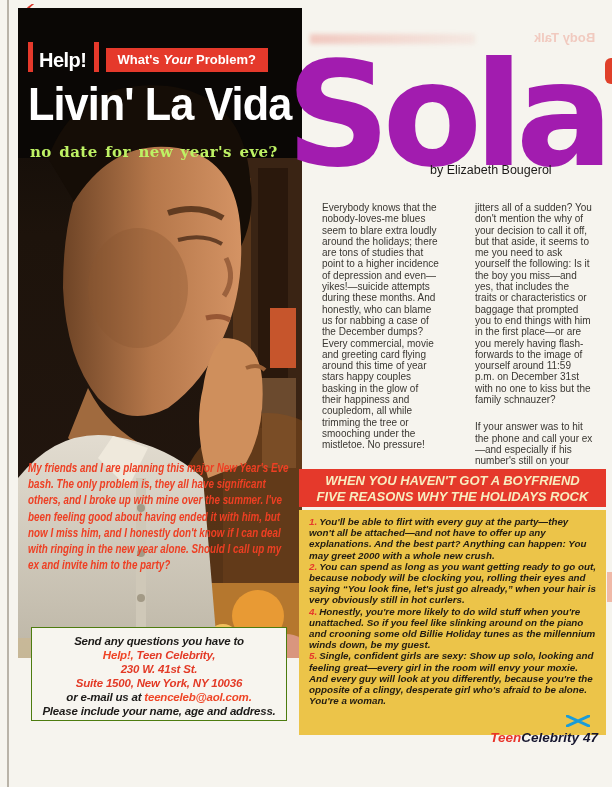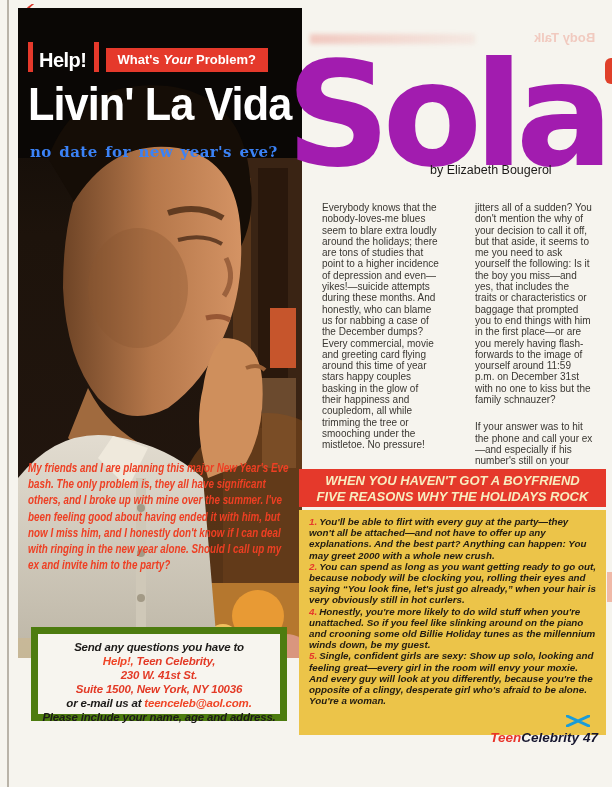--- a/index.html
+++ b/index.html
@@ -23,21 +23,21 @@
   .problem-badge{margin-left:7px;background:#e5392b;color:#fff;font-weight:800;font-size:13px;
                  padding:4px 12px 5px;white-space:nowrap;}
   .problem-badge .em{font-style:italic;}
 
   
   .headline{position:absolute;left:10px;top:72px;z-index:3;color:#fff;font-weight:800;font-size:47px;
             line-height:47px;white-space:nowrap;letter-spacing:-1px;transform:scaleX(.92);transform-origin:left top;
             font-family:"Liberation Sans",sans-serif;}
   .sola{position:absolute;left:286px;top:42px;z-index:2;color:#a21caf;font-weight:800;font-size:145px;
         line-height:145px;letter-spacing:-8px;font-family:"DejaVu Sans",sans-serif;}
-  .kicker{position:absolute;left:12px;top:135px;z-index:3;color:#3b82f6;font-weight:800;font-size:15px;
+  .kicker{position:absolute;left:12px;top:135px;z-index:3;color:#bef264;font-weight:800;font-size:15px;
           letter-spacing:.4px;word-spacing:2px;font-family:"DejaVu Serif",serif;}
   .byline{position:absolute;left:430px;top:163px;font-size:12.5px;color:#1c1a18;z-index:3;}
 
   
   .ghost-wrap{position:absolute;left:305px;top:30px;width:300px;height:18px;z-index:1;}
   .ghost-text{position:absolute;right:10px;top:0;transform:scaleX(-1);color:#eda89a;opacity:.55;
               font-weight:800;font-size:13px;filter:blur(.4px);white-space:nowrap;}
   .ghost-bar{position:absolute;left:5px;top:4px;width:165px;height:10px;filter:blur(2px);
              background:linear-gradient(90deg,rgba(236,150,138,.45),rgba(236,150,138,.12));}
 
@@ -58,21 +58,21 @@
   .reasons-box p{margin:0;font-size:9.8px;line-height:11.2px;font-weight:700;font-style:italic;color:#211c12;}
   .reasons-box .num{color:#e5392b;font-weight:800;margin-right:2px;}
   .dingbat{position:absolute;right:16px;bottom:8px;width:24px;height:12px;}
 
   
   .question{position:absolute;left:28px;top:460px;width:322px;z-index:4;color:#ee3f23;font-weight:700;
             font-style:italic;font-size:12px;line-height:16.2px;transform:scaleX(.82);transform-origin:left top;}
 
   
   .contact{position:absolute;left:31px;top:627px;width:256px;height:94px;background:#f7f5ef;
-           border:7px solid #4d7c0f;box-sizing:border-box;z-index:5;text-align:center;
+           border:1px solid #4d7c0f;box-sizing:border-box;z-index:5;text-align:center;
            font-weight:700;font-style:italic;font-size:11.5px;line-height:14px;padding-top:6px;
            letter-spacing:-.2px;}
   .c-black{color:#1c1a18;}
   .c-red{color:#e33a26;}
   .c-red-bright{color:#ef4526;}
 
   
   .folio{position:absolute;right:14px;top:730px;font-weight:800;font-style:italic;font-size:13.5px;z-index:5;}
   .folio .teen{color:#e8332a;}
   .folio .celeb{color:#15152e;}

